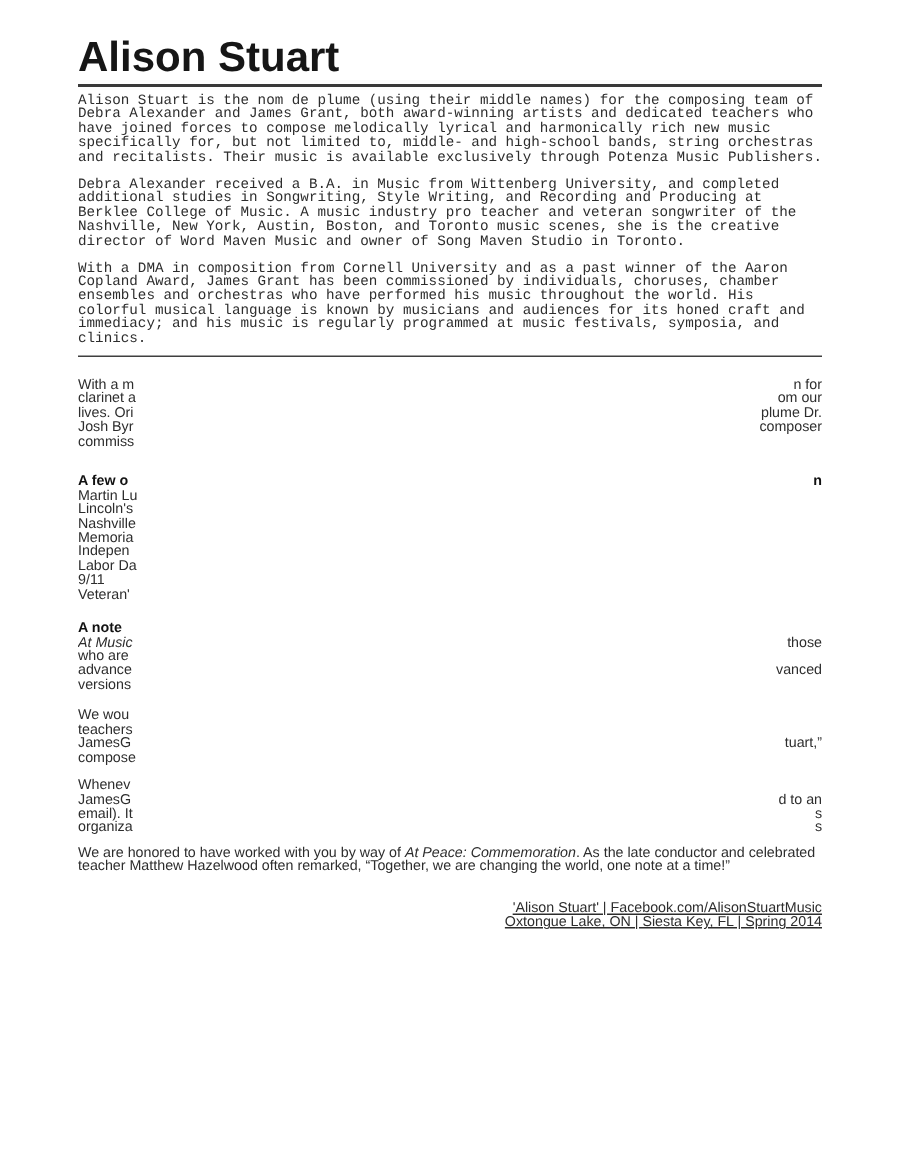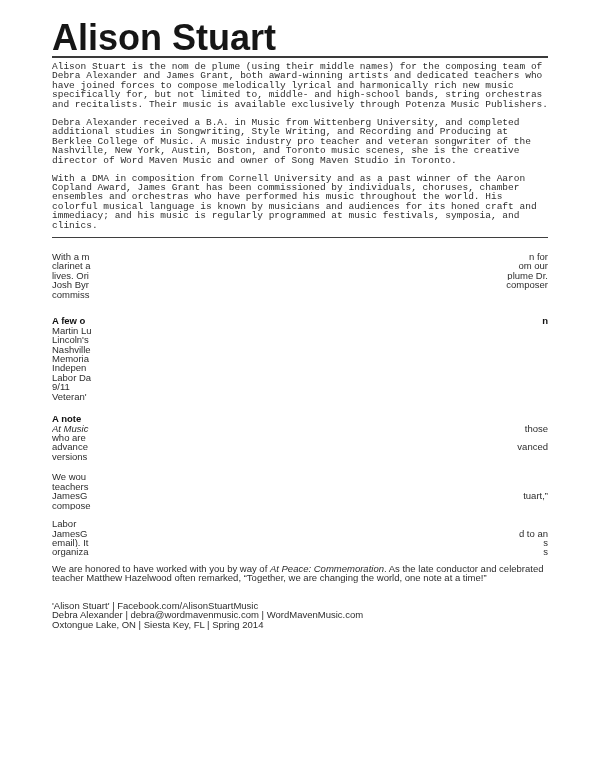--- a/index.html
+++ b/index.html
@@ -2,40 +2,40 @@
 <html><head>
 <meta charset="utf-8">
 <style>
   html,body{margin:0;padding:0;background:#ffffff;}
   .page{
     position:relative;width:600px;height:776px;background:#ffffff;
     font-family:"Liberation Sans",sans-serif;color:#2d2d2d;overflow:hidden;
   }
   
   .hdr{position:absolute;left:52px;right:52px;top:22px;}
-  .hdr h1{margin:0;font-size:36px;line-height:32px;font-weight:bold;color:#161616;letter-spacing:0px;}
+  .hdr h1{margin:0;font-size:28px;line-height:32px;font-weight:bold;color:#161616;letter-spacing:0px;}
   .title-rule{border:0;border-top:2px solid #3a3a3a;margin:2px 0 0 0;}
   
   .content{position:absolute;left:52px;width:496px;font-size:9.5px;line-height:9.45px;}
   .bio{top:62px;}
   .bio p{margin:0;font-family:Liberation Mono, monospace;}
   .bio p + p{margin-top:8.5px;}
   .divider{position:absolute;left:52px;right:52px;top:237px;border:0;border-top:1.6px solid #3f3f3f;margin:0;}
   
   .covered{top:252px;}
   .cov-row{display:flex;justify-content:space-between;height:9.45px;overflow:hidden;white-space:nowrap;}
   .cov-head{font-weight:bold;color:#111111;}
   .i{font-style:italic;}
   .grp-h1{margin-top:17px;}
   .grp-h2{margin-top:13px;}
   .grp-pa3{margin-top:11px;}
   .grp-pa4{margin-top:9px;}
   .royalty{margin:0;}
   .honored{margin:7px 0 0 0;}
-  .signature{margin-top:18px;}
+  .signature{margin-top:18px;text-align:right;text-decoration:underline;}
   .sig-line{height:9.45px;}
   
   .preview-box{
     position:absolute;left:90px;top:217px;width:421px;height:339px;
     background:#000000;z-index:5;
   }
   .preview-box::after{
     content:"";position:absolute;left:2px;right:12px;bottom:-4px;height:4px;
     background:repeating-linear-gradient(90deg,#000 0 7px,transparent 7px 10px);
   }
@@ -167,21 +167,21 @@
           <span>tuart,”</span>
         </div>
       <div class="cov-row">
           <span>compose</span>
           <span></span>
         </div>
     </div>
 
     <div class="grp-pa4">
       <div class="cov-row">
-          <span>Labor</span>
+          <span>Whenev</span>
           <span></span>
         </div>
       <div class="cov-row">
           <span>JamesG</span>
           <span>d to an</span>
         </div>
       <div class="cov-row">
           <span>email). It</span>
           <span>s</span>
         </div>
@@ -189,20 +189,19 @@
           <span>organiza</span>
           <span>s</span>
         </div>
     </div>
 
 
     <p class="honored"><span>We are honored to have worked with you by way of </span><span class="i">At Peace: Commemoration</span><span>. As the late conductor and celebrated teacher Matthew Hazelwood often remarked, “Together, we are changing the world, one note at a time!”</span></p>
 
     <div class="signature">
       <div class="sig-line">'Alison Stuart' | Facebook.com/AlisonStuartMusic</div>
-      <div class="sig-line">Debra Alexander | debra@wordmavenmusic.com | WordMavenMusic.com</div>
       <div class="sig-line">Oxtongue Lake, ON | Siesta Key, FL | Spring 2014</div>
     </div>
 
   </div>
 
 
 </div>
 
 </body></html>

